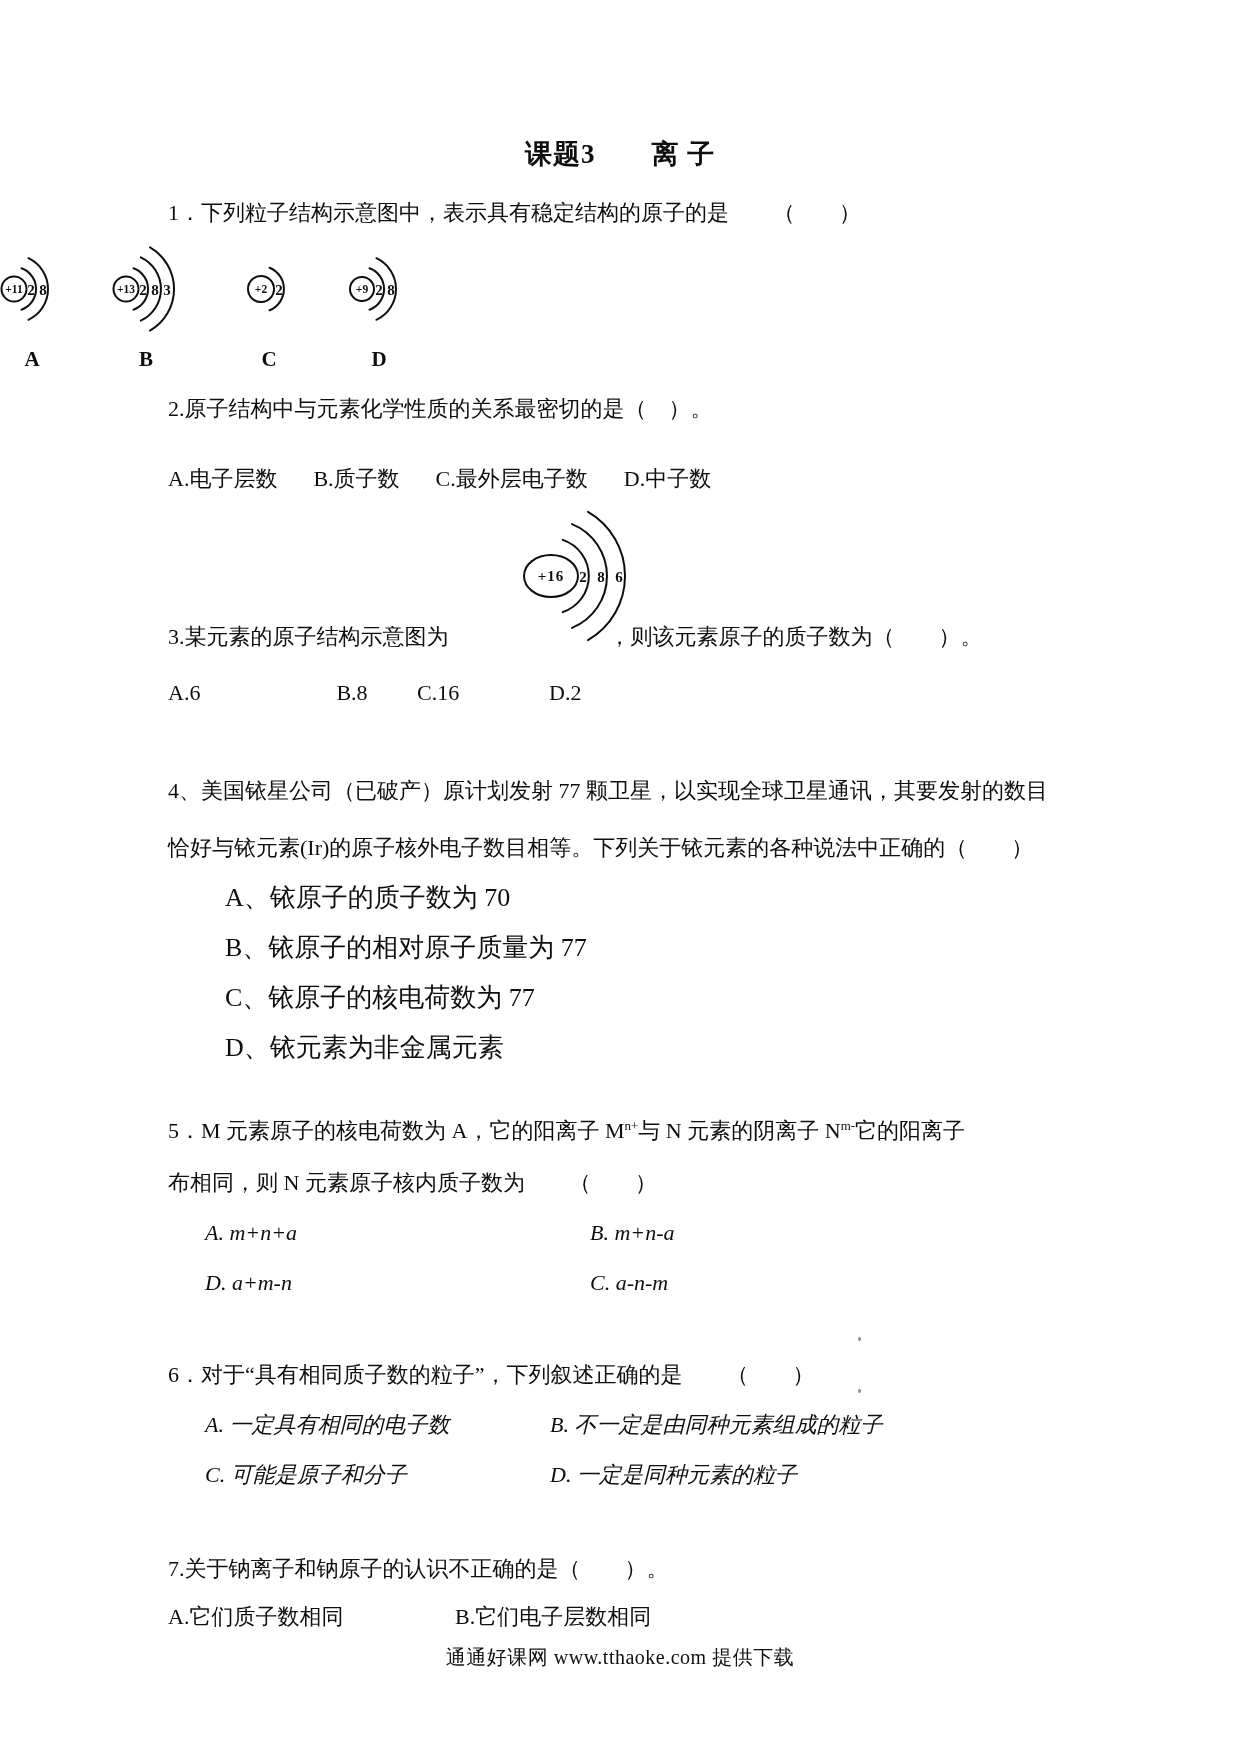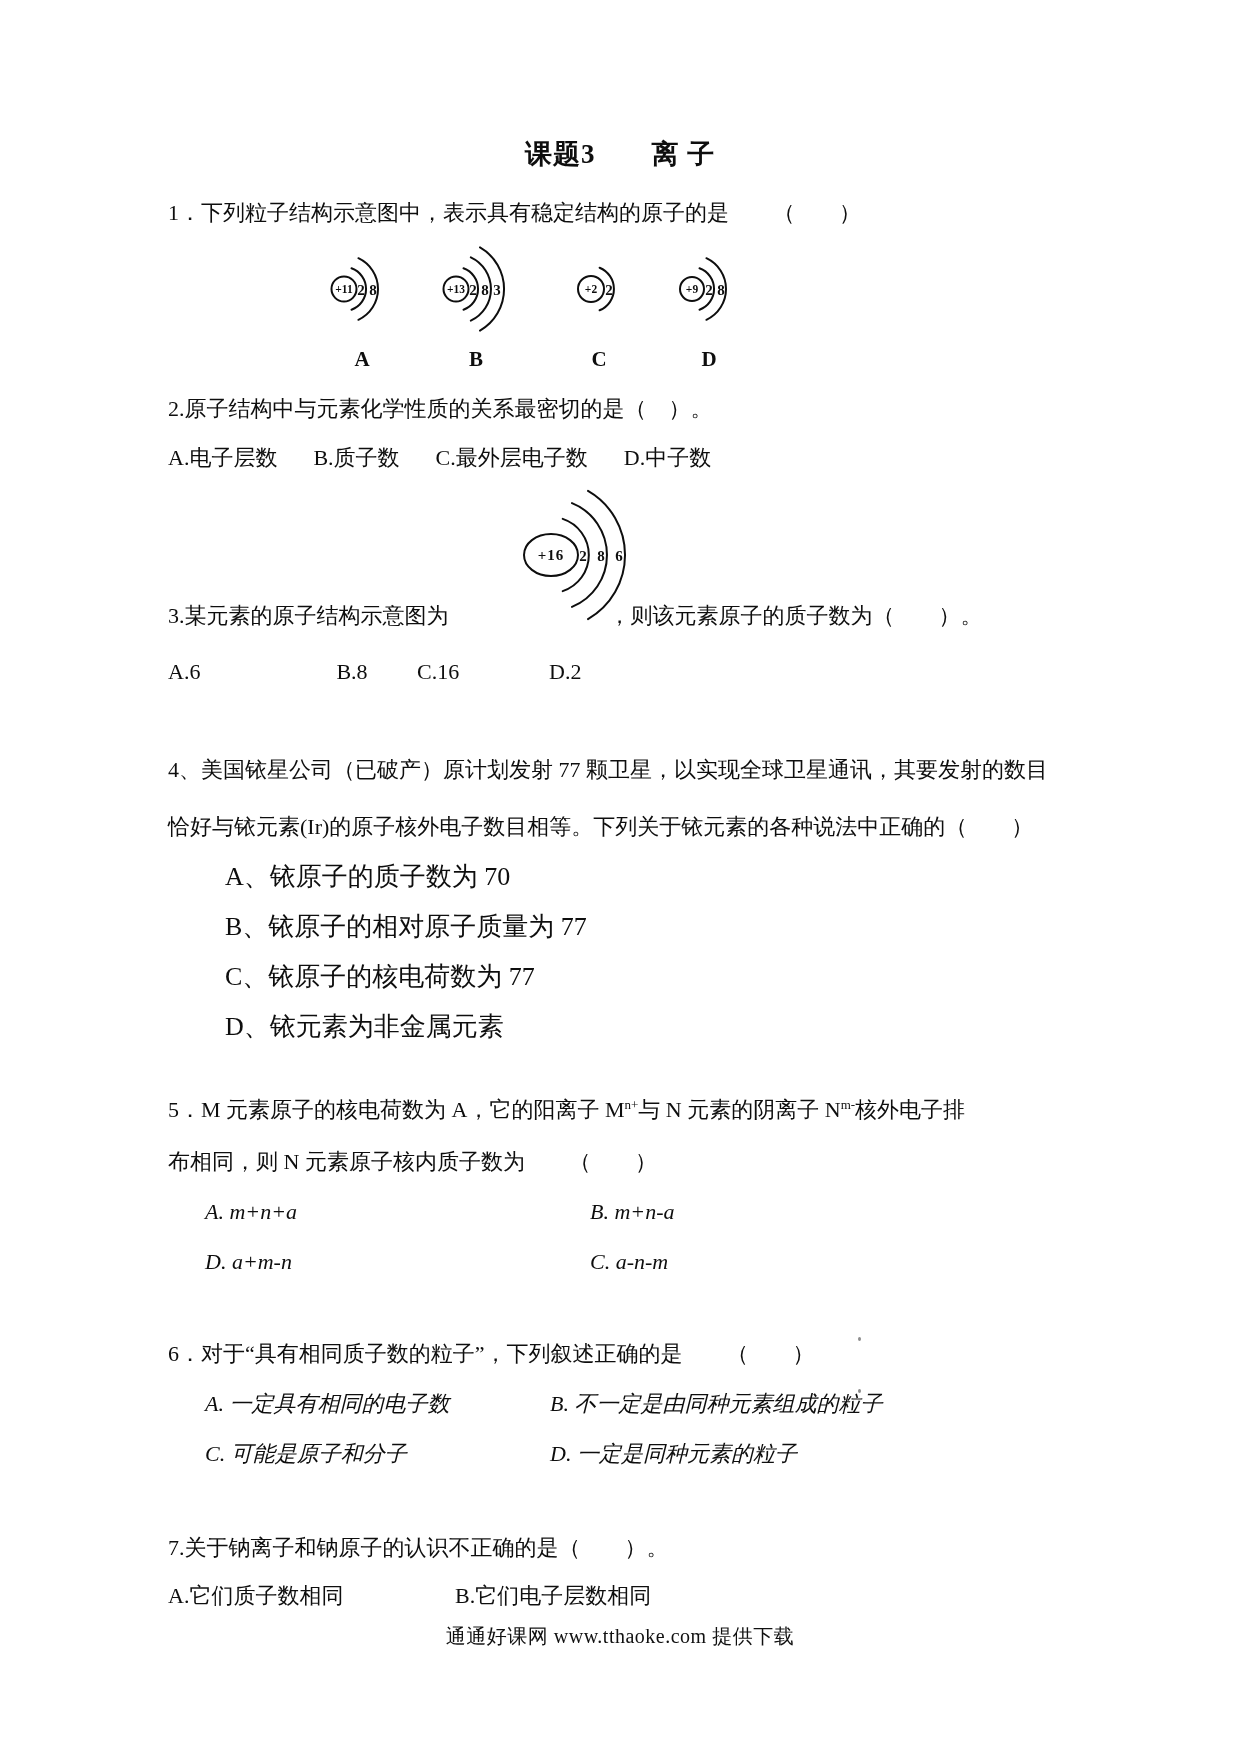--- a/index.html
+++ b/index.html
@@ -14,21 +14,21 @@
   }
   .title{
     margin:0;padding-top:136px;
     text-align:center;
     font-size:27px;font-weight:700;
     letter-spacing:1px;
   }
   .line{margin:0 140px 0 168px;font-size:22px;line-height:30px;}
   .q-text{white-space:pre-wrap;}
   
-  .diagram-row{display:flex;align-items:center;margin-left:330px;margin-top:16px;}
+  .diagram-row{display:flex;align-items:center;margin-top:16px;}
   .diagram-block{display:flex;flex-direction:column;align-items:center;}
   .diagram-block.b{margin-left:48px;}
   .diagram-block.c{margin-left:66px;}
   .diagram-block.d{margin-left:56px;}
   .dlabel{margin-top:12px;font-size:21px;font-weight:700;line-height:26px;}
   svg .nuc{fill:none;stroke:#0e0e0e;stroke-width:2;}
   svg .arc{fill:none;stroke:#0e0e0e;stroke-width:2;stroke-linecap:round;}
   svg text{fill:#0e0e0e;font-family:"Liberation Serif","DejaVu Serif",serif;}
   svg .nuc-t{font-size:11.5px;font-weight:700;text-anchor:middle;}
   svg .sh{font-size:15px;font-weight:700;text-anchor:middle;}
@@ -111,21 +111,21 @@
         <text class="sh" x="31" y="50.5">2</text>
         <text class="sh" x="43" y="50.5">8</text>
       </svg>
       <div class="dlabel">D</div>
     </div>
 
   </div>
 
   <p class="line q-text" style="margin-top:22px">2.原子结构中与元素化学性质的关系最密切的是（　）。</p>
 
-  <div class="opt-row gapped" style="margin-top:19px">
+  <div class="opt-row gapped" style="margin-top:40px">
     <span>A.电子层数</span>
     <span>B.质子数</span>
     <span>C.最外层电子数</span>
     <span>D.中子数</span>
   </div>
 
   <svg class="q3-svg" width="150" height="140" viewBox="0 0 150 140">
     <ellipse class="nuc" cx="34" cy="70" rx="27" ry="21"></ellipse>
     <path class="arc" d="M45.7 33.9 A38 38 0 0 1 45.7 106.1"></path>
     <path class="arc" d="M55 18.1 A56 56 0 0 1 55 121.9"></path>
@@ -148,21 +148,21 @@
   <p class="line q-text" style="margin-top:68px">4、美国铱星公司（已破产）原计划发射 77 颗卫星，以实现全球卫星通讯，其要发射的数目</p>
   <p class="line q-text" style="margin-top:27px">恰好与铱元素(Ir)的原子核外电子数目相等。下列关于铱元素的各种说法中正确的（　　）</p>
 
   <div class="opt-col">
     <div>A、铱原子的质子数为 70</div>
     <div>B、铱原子的相对原子质量为 77</div>
     <div>C、铱原子的核电荷数为 77</div>
     <div>D、铱元素为非金属元素</div>
   </div>
 
-  <p class="line q-text" style="margin-top:53px"><span>5．M 元素原子的核电荷数为 A，它的阳离子 M</span><sup>n+</sup><span>与 N 元素的阴离子 N</span><sup>m-</sup><span>核外电子排</span></p>
+  <p class="line q-text" style="margin-top:53px"><span>5．M 元素原子的核电荷数为 A，它的阳离子 M</span><sup>n+</sup><span>与 N 元素的阴离子 N</span><sup>m-</sup><span>它的阳离子</span></p>
   <p class="line q-text" style="margin-top:22px">布相同，则 N 元素原子核内质子数为　　（　　）</p>
 
   <div class="opt-grid q5">
     <span>A. m+n+a</span>
     <span>B. m+n-a</span>
     <span>D. a+m-n</span>
     <span>C. a-n-m</span>
   </div>
 
   <p class="line q-text" style="margin-top:62px">6．对于“具有相同质子数的粒子”，下列叙述正确的是　　（　　）</p>

